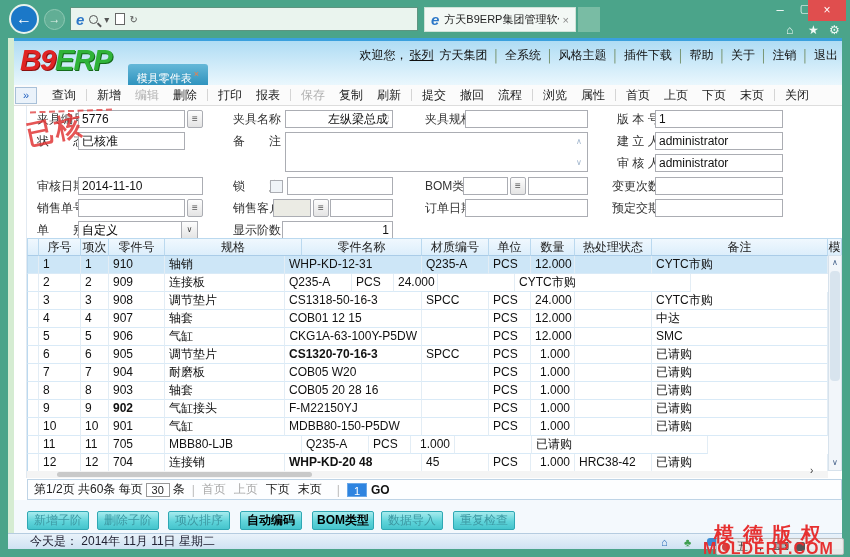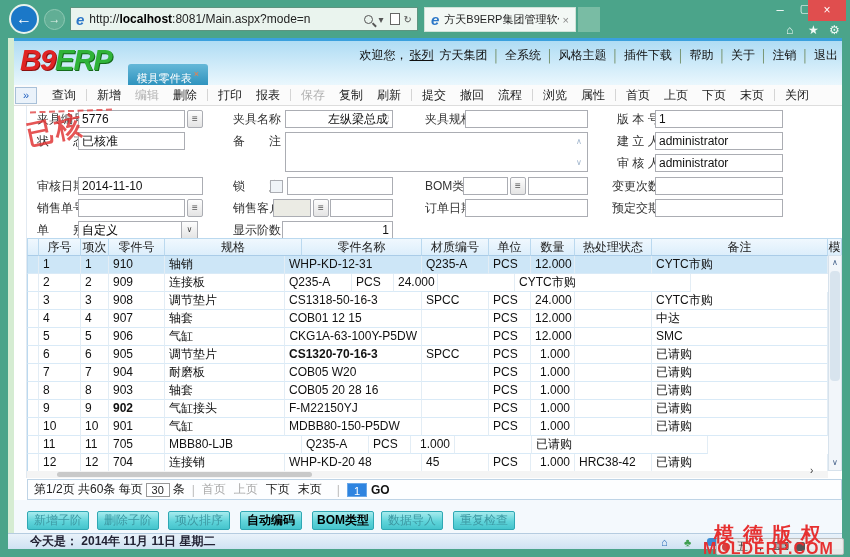--- a/index.html
+++ b/index.html
@@ -93,39 +93,38 @@
   .pg-link { margin-right:8px; color:#222; }
   .pg-link.dis { color:#AAAAAA; }
   #goto { width:20px; height:14px; background:#2E84E0; color:#fff; text-align:center; line-height:14px; font-size:11px; border:1px solid #6AA8E8; margin-right:4px; }
   #go-btn { font-weight:bold; color:#111; }
 
   #footbg { left:14px; top:500px; width:828px; height:33px; background:#F4F9FD; }
   .fbtn { position:absolute; top:511px; width:62px; height:19px; border:1px solid #2FA8B4; border-radius:2px; background:linear-gradient(#A8ECEE,#5FD4DA 55%,#45C4CC); text-align:center; line-height:17px; font-size:12px; color:#000; font-weight:bold; }
   .fbtn.dis { color:#3D98A2; font-weight:normal; }
 
   
-  #statusbar { left:8px; top:533px; width:834px; height:16px; background:linear-gradient(#E9F2FA,#CFE2F2); border-top:1px solid #B5CCE0; color:#223; line-height:15px;font-weight:bold; }
+  #statusbar { left:8px; top:533px; width:834px; height:16px; background:linear-gradient(#E9F2FA,#CFE2F2); border-top:1px solid #B5CCE0; color:#223; line-height:15px; }
   #status-date { position:absolute; left:22px; }
   .sico { position:absolute; top:1px; font-size:11px; }
   #chatbubble { position:absolute; left:699px; top:4px; width:12px; height:8px; background:#3B8CD4; border-radius:3px; }
   #imebar { left:716px; top:538px; width:128px; height:17px; background:rgba(238,238,238,.95); border:1px solid #C0C0C0; border-radius:2px; display:flex; align-items:center; padding:0 5px; gap:7px; font-size:11px; color:#333; z-index:4; }
   #imebar .dot { width:8px; height:8px; border-radius:50%; background:#D44040; }
   #imebar .sq { width:9px; height:9px; background:#555; border-radius:2px; }
   #wm1 { left:714px; top:521px; font-size:20px; font-weight:bold; color:#E63030; letter-spacing:9px; z-index:6; white-space:nowrap; }
   #wm2 { left:703px; top:540px; font-size:16px; font-weight:bold; color:#E63030; letter-spacing:1px; z-index:6; white-space:nowrap; }
 </style>
 </head>
 <body>
 
 <div id="titlebar" class="abs">
   <div id="back-btn" class="abs">←</div>
   <div id="fwd-btn" class="abs">→</div>
   <div id="addrbar" class="abs">
     <span id="ie-icon">e</span>
-    <span id="url"><span>http://</span><b>localhost</b><span>:8081/Main.aspx?mode=n</span></span>
     <span class="mag"></span>
     <span class="addr-ico">▾</span>
     <span class="docico"></span>
     <span class="addr-ico">↻</span>
   </div>
   <div id="btab" class="abs">
     <span id="ie-icon">e</span>
     <span class="t">方天B9ERP集团管理软件</span>
     <span class="x">×</span>
   </div>
@@ -417,21 +416,21 @@
         <div class="td num" style="width: 44px;">1.000</div>
         <div class="td" style="width: 77px;"></div>
         <div class="td" style="width: 176px;">已请购</div>
       </div>
       <div class="tr">
         <div class="td selcell" style="width: 12px; border-left: 1px solid rgb(187, 217, 239);"></div>
         <div class="td" style="width: 42px;">12</div>
         <div class="td" style="width: 28px;">12</div>
         <div class="td" style="width: 56px;">704</div>
         <div class="td" style="width: 120px;">连接销</div>
-        <div class="td" style="width: 137px;">WHP-KD-20 48</div>
+        <div class="td" style="width: 137px; font-weight: bold;">WHP-KD-20 48</div>
         <div class="td" style="width: 67px;">45</div>
         <div class="td" style="width: 42px;">PCS</div>
         <div class="td num" style="width: 44px;">1.000</div>
         <div class="td" style="width: 77px;">HRC38-42</div>
         <div class="td" style="width: 176px;">已请购</div>
       </div>
     </div>
 </div>
 <div id="vscroll" class="abs">
   <div class="arr">∧</div>

